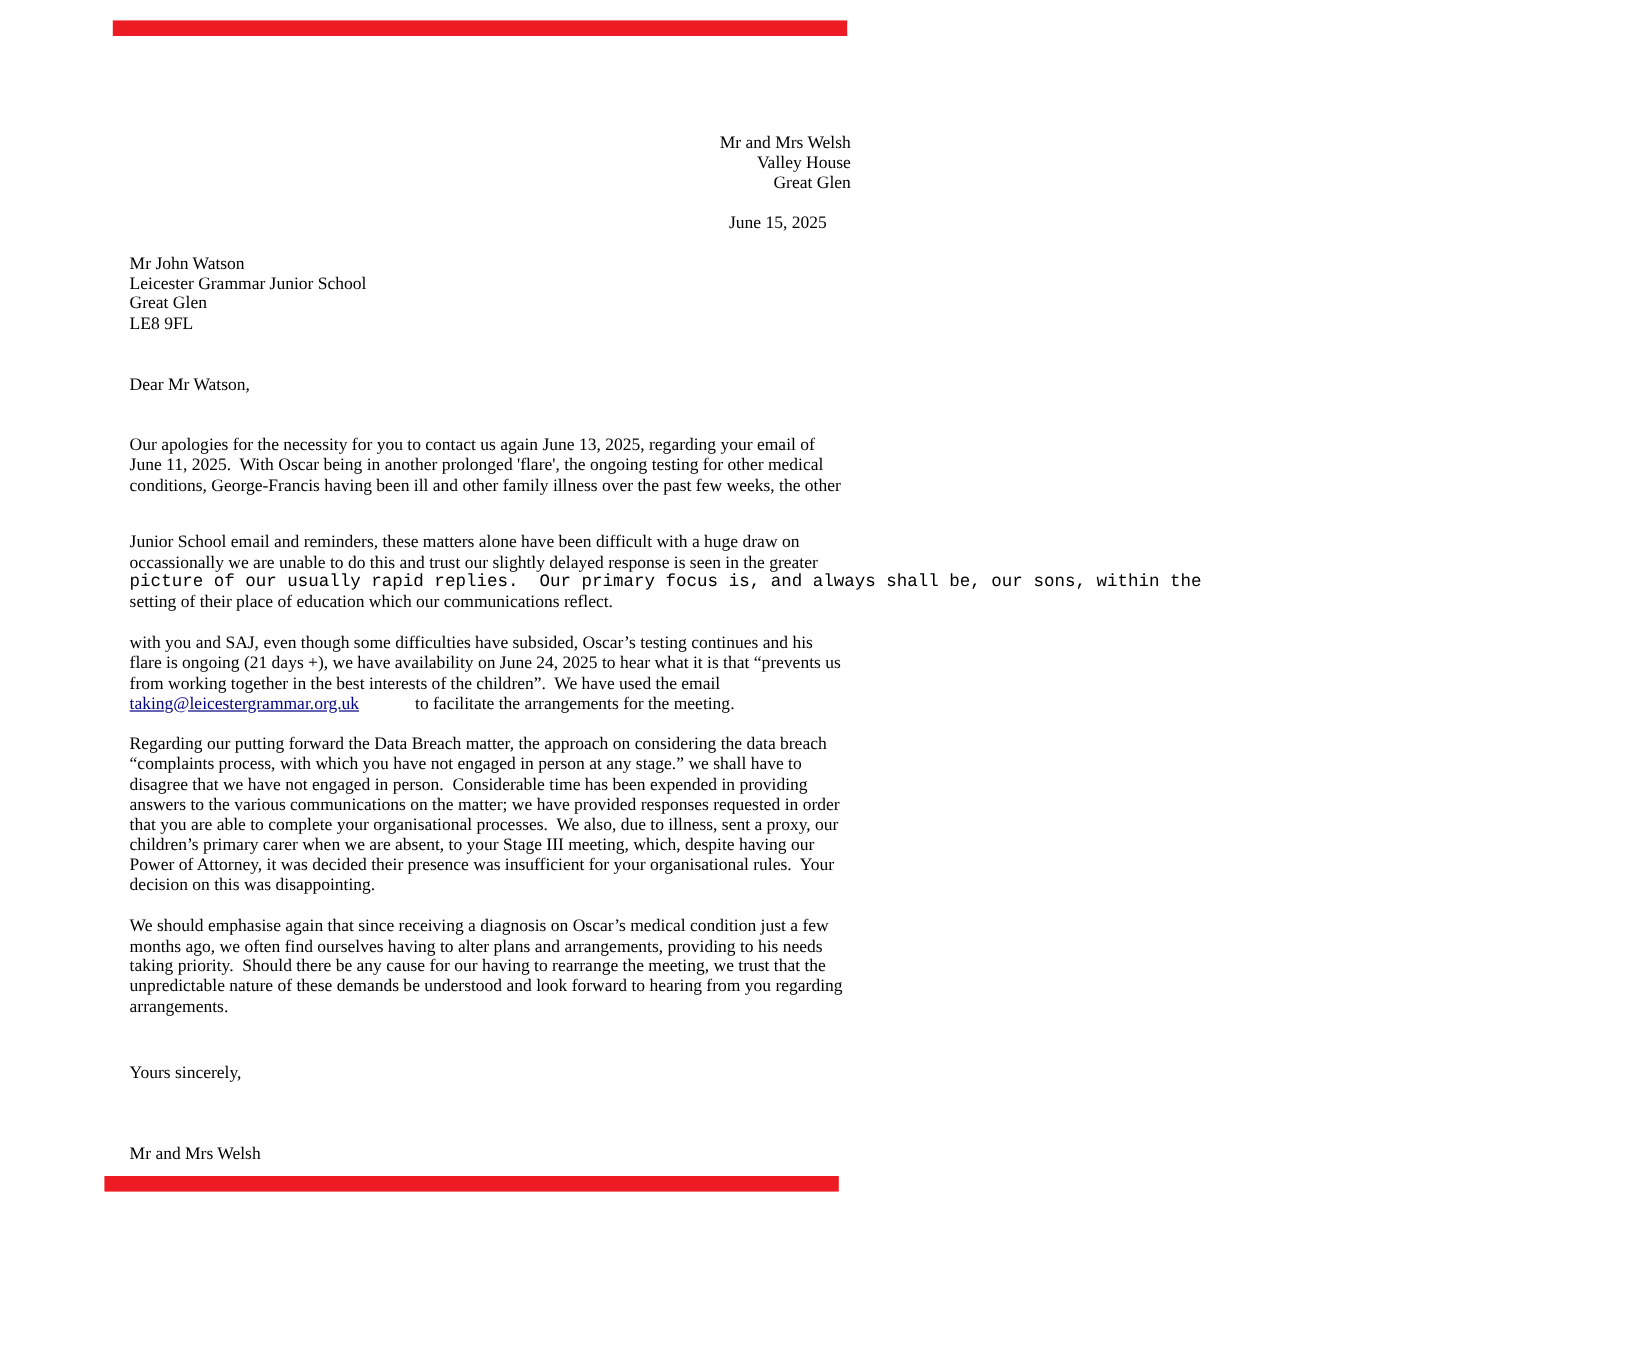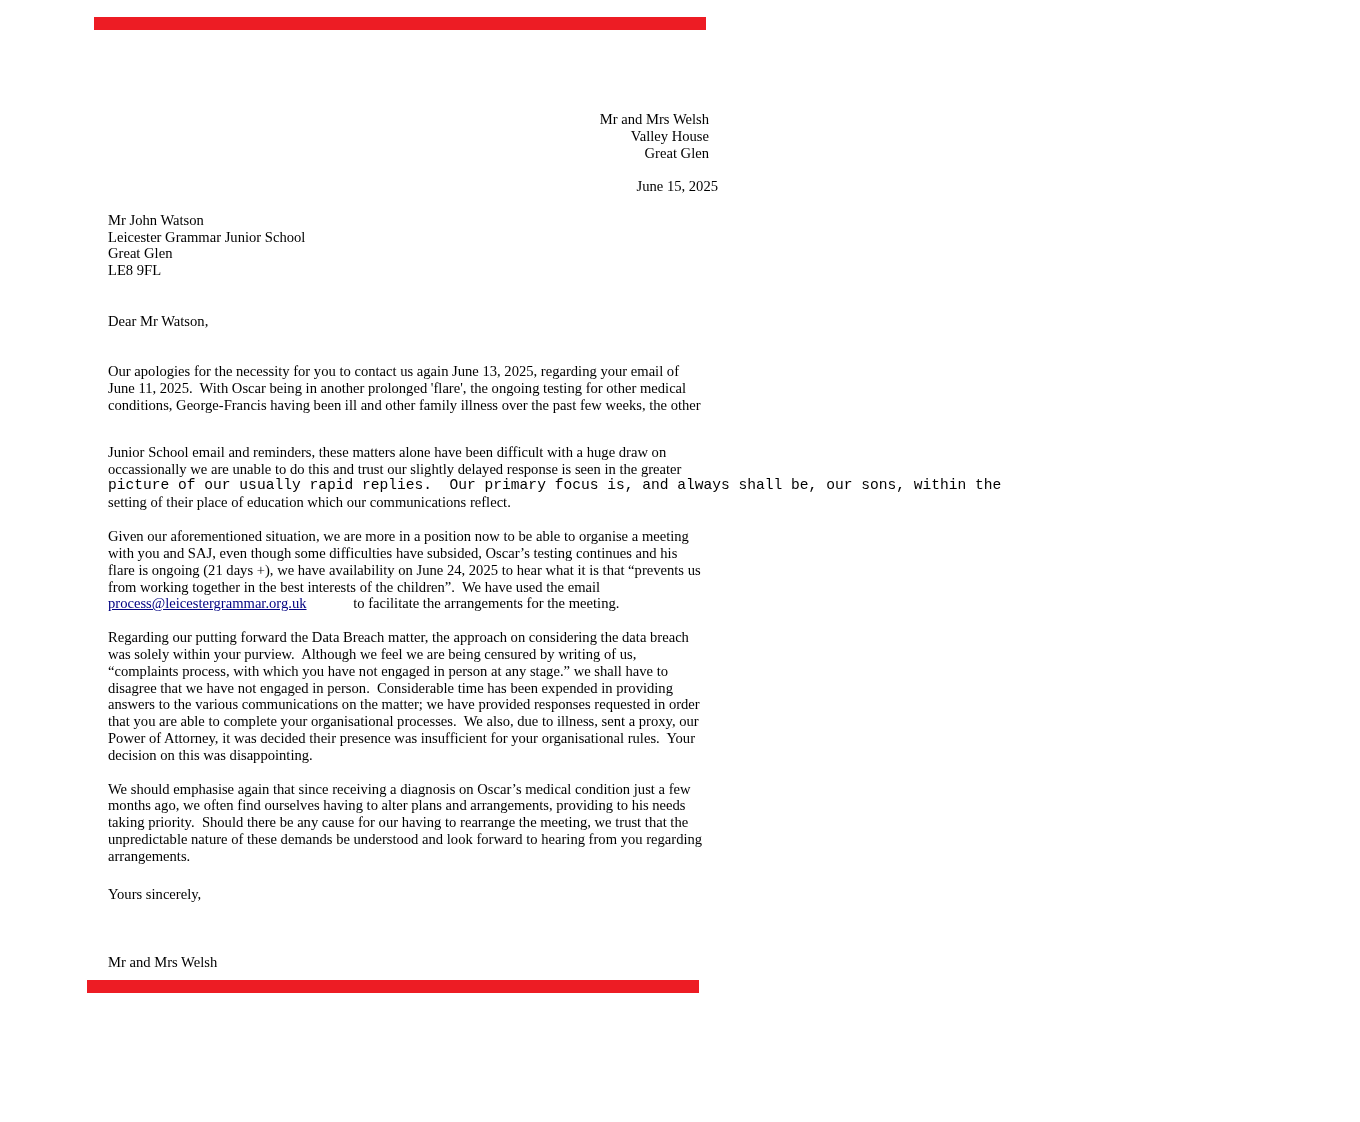--- a/index.html
+++ b/index.html
@@ -28,21 +28,21 @@
     .sender {
       position: absolute;
       right: 651px; 
       top: 111px;
       text-align: right;
       white-space: nowrap;
     }
     .sender div { height: 16.9px; }
     .date {
       position: absolute;
-      right: 642px;
+      right: 671px;
       top: 178px;
       text-align: right;
       white-space: nowrap;
     }
 
     .recipient {
       position: absolute;
       left: 108px;
       top: 212px;
       white-space: nowrap;
@@ -111,33 +111,32 @@
   <p class="para">
     <span class="line" style="white-space: pre;">Our apologies for the necessity for you to contact us again June 13, 2025, regarding your email of</span>
     <span class="line" style="white-space: pre;">June 11, 2025.  With Oscar being in another prolonged 'flare', the ongoing testing for other medical</span>
     <span class="line" style="white-space: pre;">conditions, George-Francis having been ill and other family illness over the past few weeks, the other</span>
     <span class="line" style="white-space: pre; margin-top: 30px;">Junior School email and reminders, these matters alone have been difficult with a huge draw on</span>
     <span class="line" style="white-space: pre;">occassionally we are unable to do this and trust our slightly delayed response is seen in the greater</span>
     <span class="line" style="white-space: pre; font-family: Liberation Mono, monospace;">picture of our usually rapid replies.  Our primary focus is, and always shall be, our sons, within the</span>
     <span class="line" style="white-space: pre;">setting of their place of education which our communications reflect.</span>
   </p>
   <p class="para">
-    <span class="line" style="white-space: pre;">Given our aforementioned situation, we are more in a position now to be able to organise a meeting</span>
     <span class="line" style="white-space: pre;">with you and SAJ, even though some difficulties have subsided, Oscar’s testing continues and his</span>
     <span class="line" style="white-space: pre;">flare is ongoing (21 days +), we have availability on June 24, 2025 to hear what it is that “prevents us</span>
     <span class="line" style="white-space: pre;">from working together in the best interests of the children”.  We have used the email</span>
-    <span class="line" style="white-space: pre;"><a class="email-link">process@leicestergrammar.org.uk</a><span style="white-space: pre; margin-left: 43px;"> to facilitate the arrangements for the meeting.</span></span>
+    <span class="line" style="white-space: pre;"><a class="email-link">taking@leicestergrammar.org.uk</a><span style="white-space: pre; margin-left: 43px;"> to facilitate the arrangements for the meeting.</span></span>
   </p>
   <p class="para">
     <span class="line" style="white-space: pre;">Regarding our putting forward the Data Breach matter, the approach on considering the data breach</span>
-    <span class="line" style="white-space: pre;">was solely within your purview.  Although we feel we are being censured by writing of us,</span>
     <span class="line" style="white-space: pre;">“complaints process, with which you have not engaged in person at any stage.” we shall have to</span>
     <span class="line" style="white-space: pre;">disagree that we have not engaged in person.  Considerable time has been expended in providing</span>
     <span class="line" style="white-space: pre;">answers to the various communications on the matter; we have provided responses requested in order</span>
     <span class="line" style="white-space: pre;">that you are able to complete your organisational processes.  We also, due to illness, sent a proxy, our</span>
+    <span class="line" style="white-space: pre;">children’s primary carer when we are absent, to your Stage III meeting, which, despite having our</span>
     <span class="line" style="white-space: pre;">Power of Attorney, it was decided their presence was insufficient for your organisational rules.  Your</span>
     <span class="line" style="white-space: pre;">decision on this was disappointing.</span>
   </p>
   <p class="para">
     <span class="line" style="white-space: pre;">We should emphasise again that since receiving a diagnosis on Oscar’s medical condition just a few</span>
     <span class="line" style="white-space: pre;">months ago, we often find ourselves having to alter plans and arrangements, providing to his needs</span>
     <span class="line" style="white-space: pre;">taking priority.  Should there be any cause for our having to rearrange the meeting, we trust that the</span>
     <span class="line" style="white-space: pre;">unpredictable nature of these demands be understood and look forward to hearing from you regarding</span>
     <span class="line" style="white-space: pre;">arrangements.</span>
   </p>

